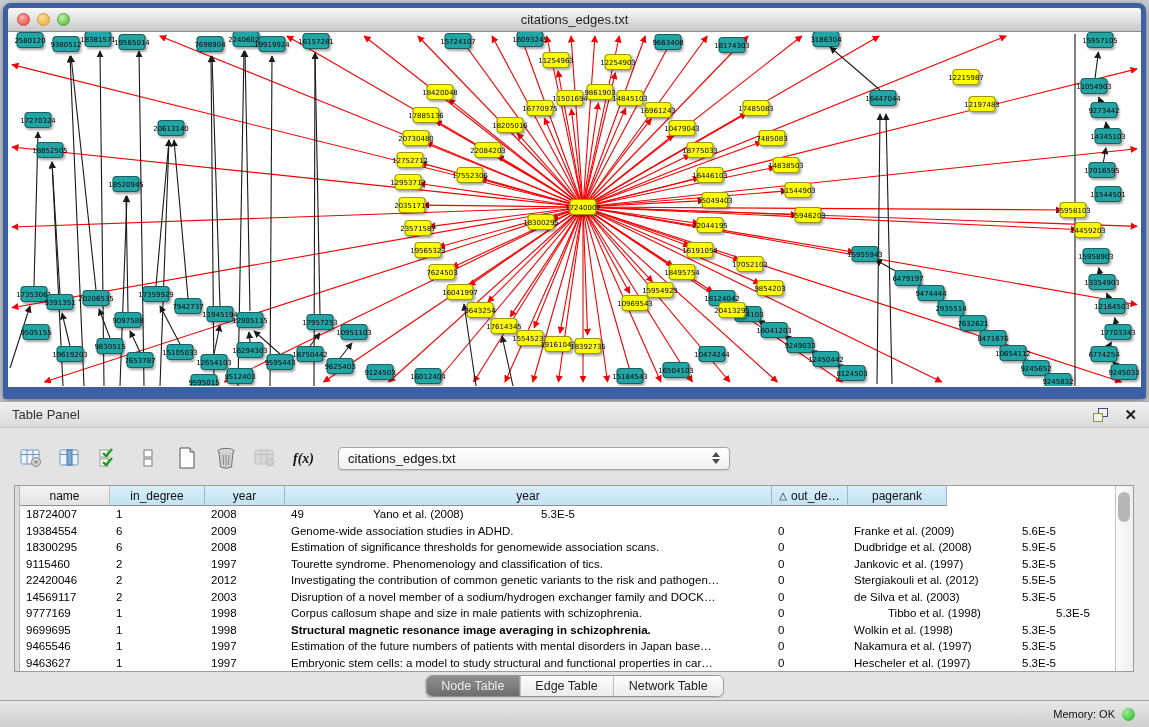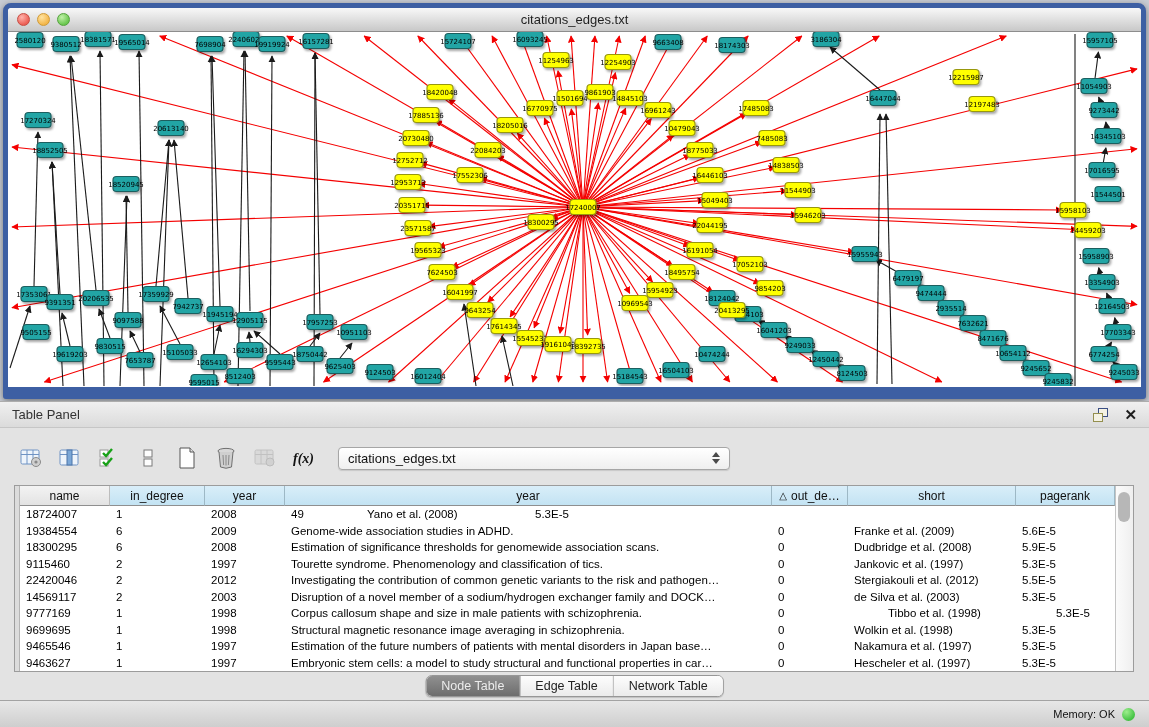--- a/index.html
+++ b/index.html
@@ -842,30 +842,29 @@
 
   <div class="tablewrap">
     <div class="gutter"></div>
     <div class="tgrid">
       <div class="thead">
           <div class="th first" style="width: 90px;">name</div>
           <div class="th" style="width: 95px;">in_degree</div>
           <div class="th" style="width: 80px;">year</div>
           <div class="th" style="width: 487px;">year</div>
           <div class="th" style="width: 76px;"><span class="sort">△</span>out_de…</div>
-          <div class="th" style="width: 168px;">short</div>
           <div class="th" style="width: 99px;">pagerank</div>
         </div>
       <div>
           <div class="tr">
             <div class="td" style="width: 90px;">18724007</div>
             <div class="td" style="width: 95px;">1</div>
             <div class="td" style="width: 80px;">2008</div>
             <div class="td" style="width: 76px;">49</div>
-            <div class="td" style="width: 168px;">Yano et al. (2008)</div>
+            <div class="td" style="width: 168px; margin-left: 6px;">Yano et al. (2008)</div>
             <div class="td" style="width: 99px;">5.3E-5</div>
           </div>
           <div class="tr">
             <div class="td" style="width: 90px;">19384554</div>
             <div class="td" style="width: 95px;">6</div>
             <div class="td" style="width: 80px;">2009</div>
             <div class="td" style="width: 487px;">Genome-wide association studies in ADHD.</div>
             <div class="td" style="width: 76px;">0</div>
             <div class="td" style="width: 168px;">Franke et al. (2009)</div>
             <div class="td" style="width: 99px;">5.6E-5</div>
@@ -912,21 +911,21 @@
             <div class="td" style="width: 80px;">1998</div>
             <div class="td" style="width: 487px;">Corpus callosum shape and size in male patients with schizophrenia.</div>
             <div class="td" style="width: 76px;">0</div>
             <div class="td" style="width: 168px; margin-left: 34px;">Tibbo et al. (1998)</div>
             <div class="td" style="width: 99px;">5.3E-5</div>
           </div>
           <div class="tr">
             <div class="td" style="width: 90px;">9699695</div>
             <div class="td" style="width: 95px;">1</div>
             <div class="td" style="width: 80px;">1998</div>
-            <div class="td" style="width: 487px;">Structural magnetic resonance image averaging in schizophrenia.</div>
+            <div class="td" style="width: 487px; font-weight: bold;">Structural magnetic resonance image averaging in schizophrenia.</div>
             <div class="td" style="width: 76px;">0</div>
             <div class="td" style="width: 168px;">Wolkin et al. (1998)</div>
             <div class="td" style="width: 99px;">5.3E-5</div>
           </div>
           <div class="tr">
             <div class="td" style="width: 90px;">9465546</div>
             <div class="td" style="width: 95px;">1</div>
             <div class="td" style="width: 80px;">1997</div>
             <div class="td" style="width: 487px;">Estimation of the future numbers of patients with mental disorders in Japan base…</div>
             <div class="td" style="width: 76px;">0</div>

